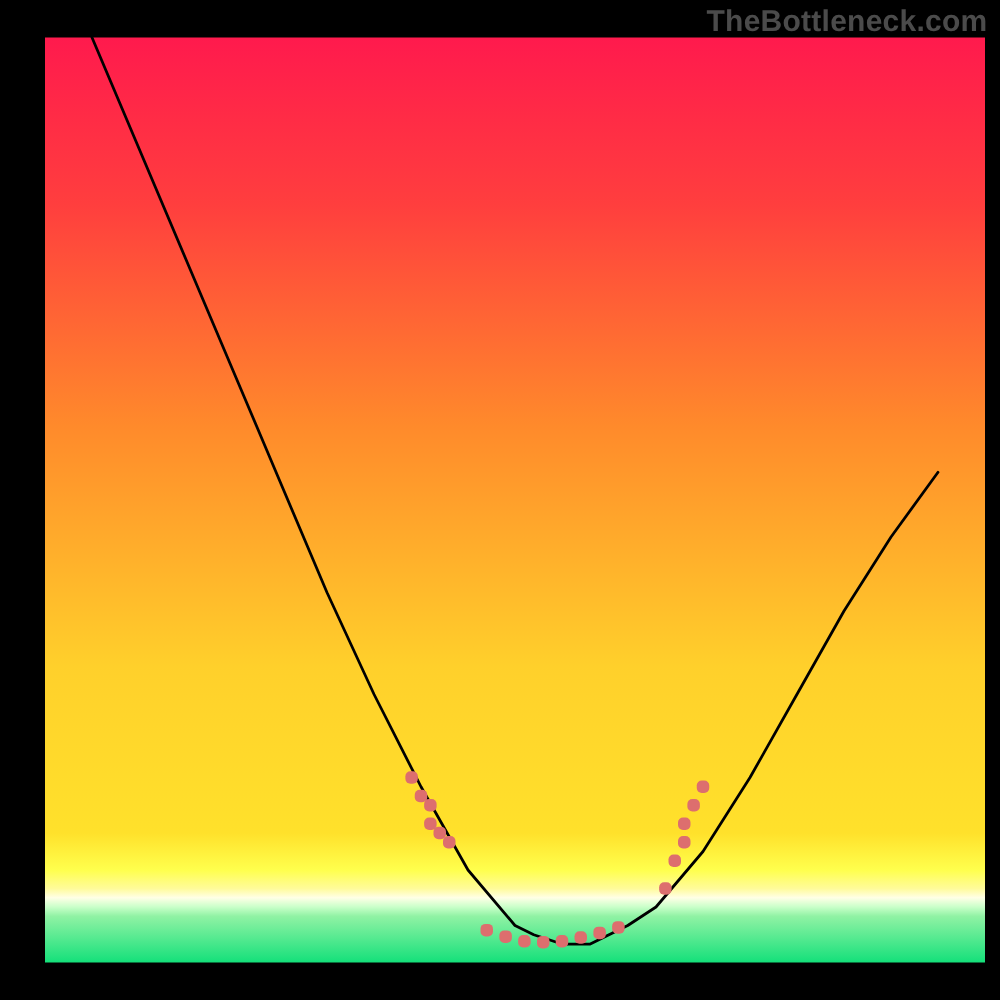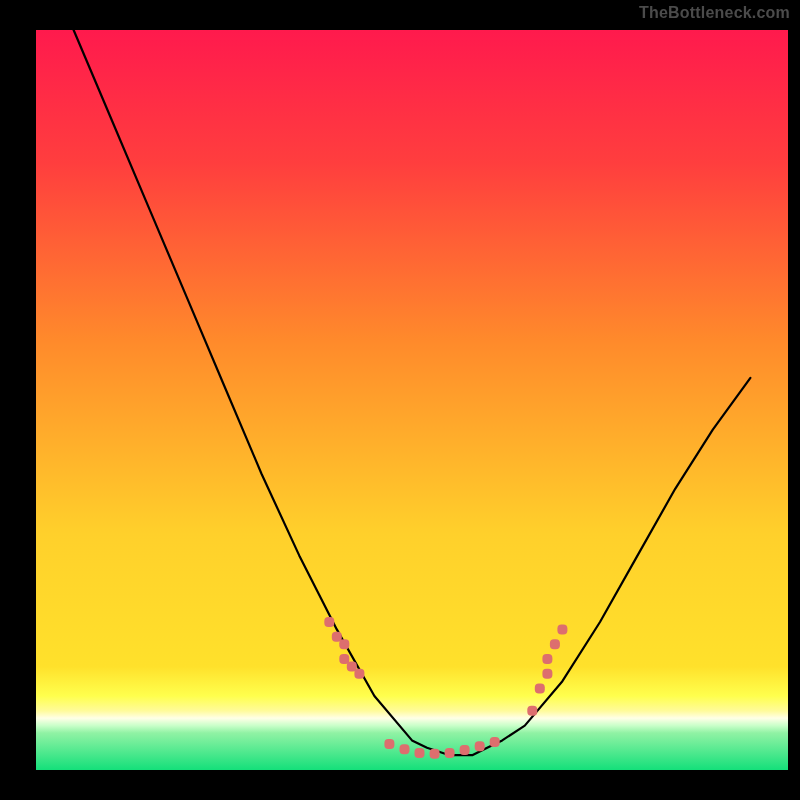--- a/index.html
+++ b/index.html
@@ -16,21 +16,21 @@
     left: 0;
     width: 800px;
     height: 800px;
   }
   .watermark {
     position: absolute;
     top: 4px;
     right: 10px;
     color: #4b4b4b;
     font-family: Arial, Helvetica, sans-serif;
-    font-size: 16px;
+    font-size: 24px;
     font-weight: bold;
     letter-spacing: 0.2px;
   }
 </style>
 </head>
 <body>
 
 <div class="chart-container">
   <svg id="chart-svg" width="800" height="800" viewBox="0 0 800 800">
     <defs>

